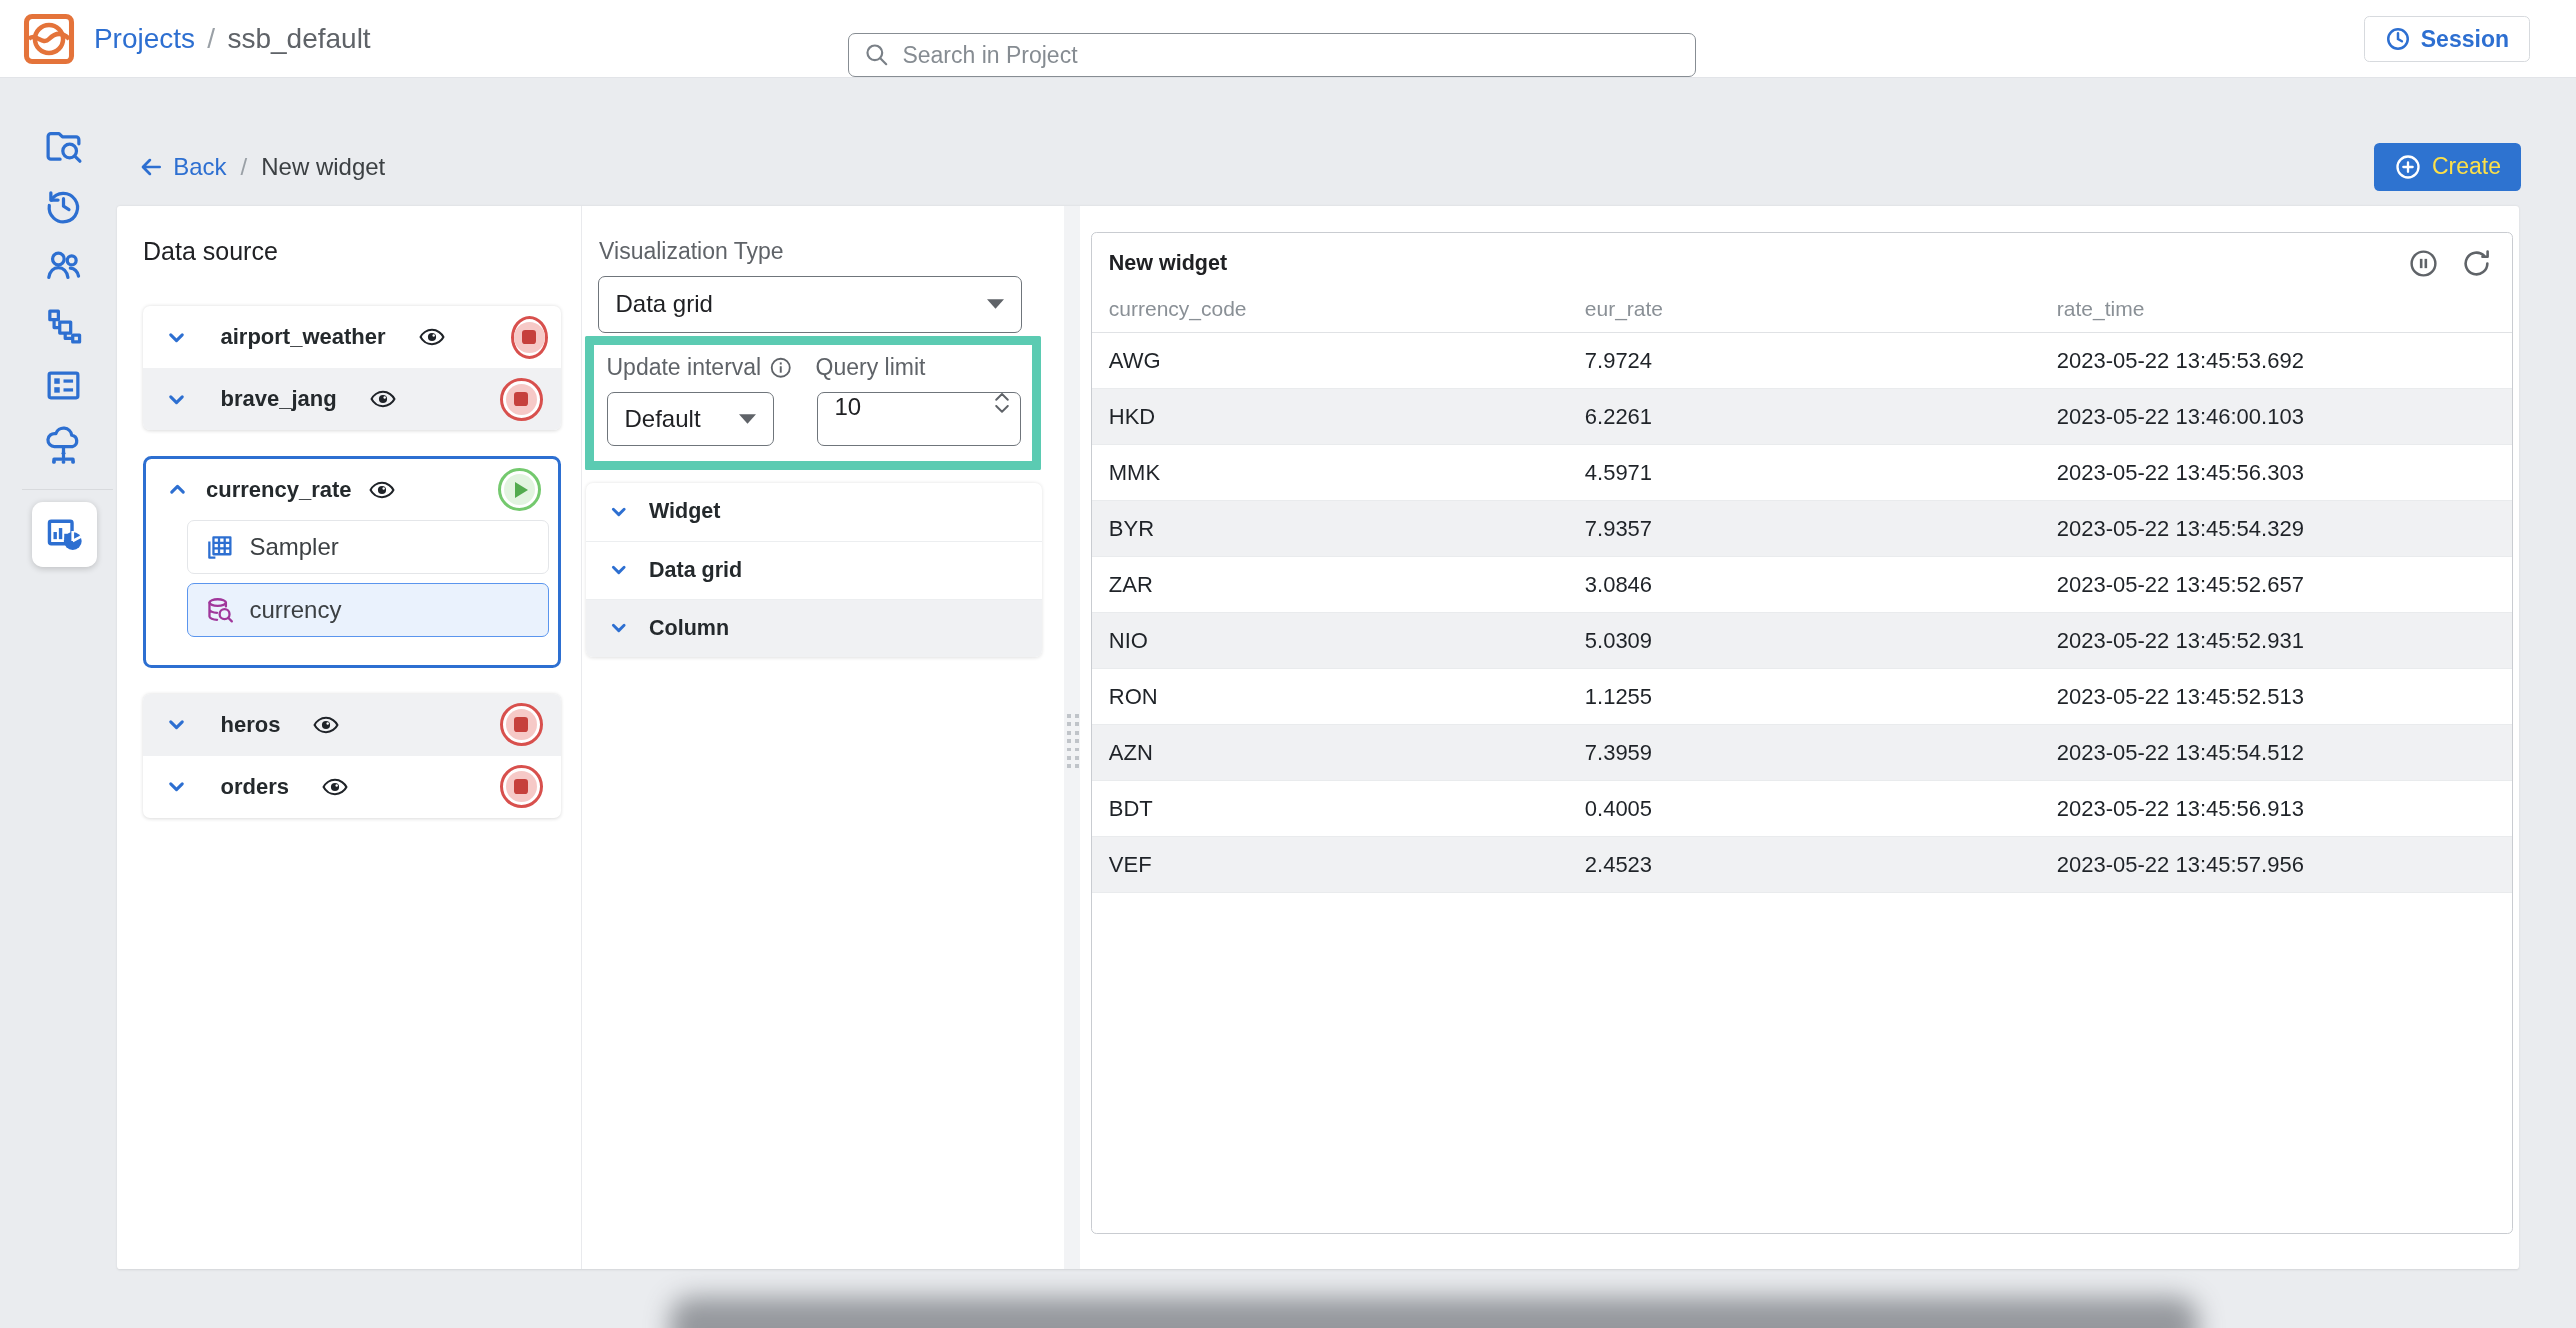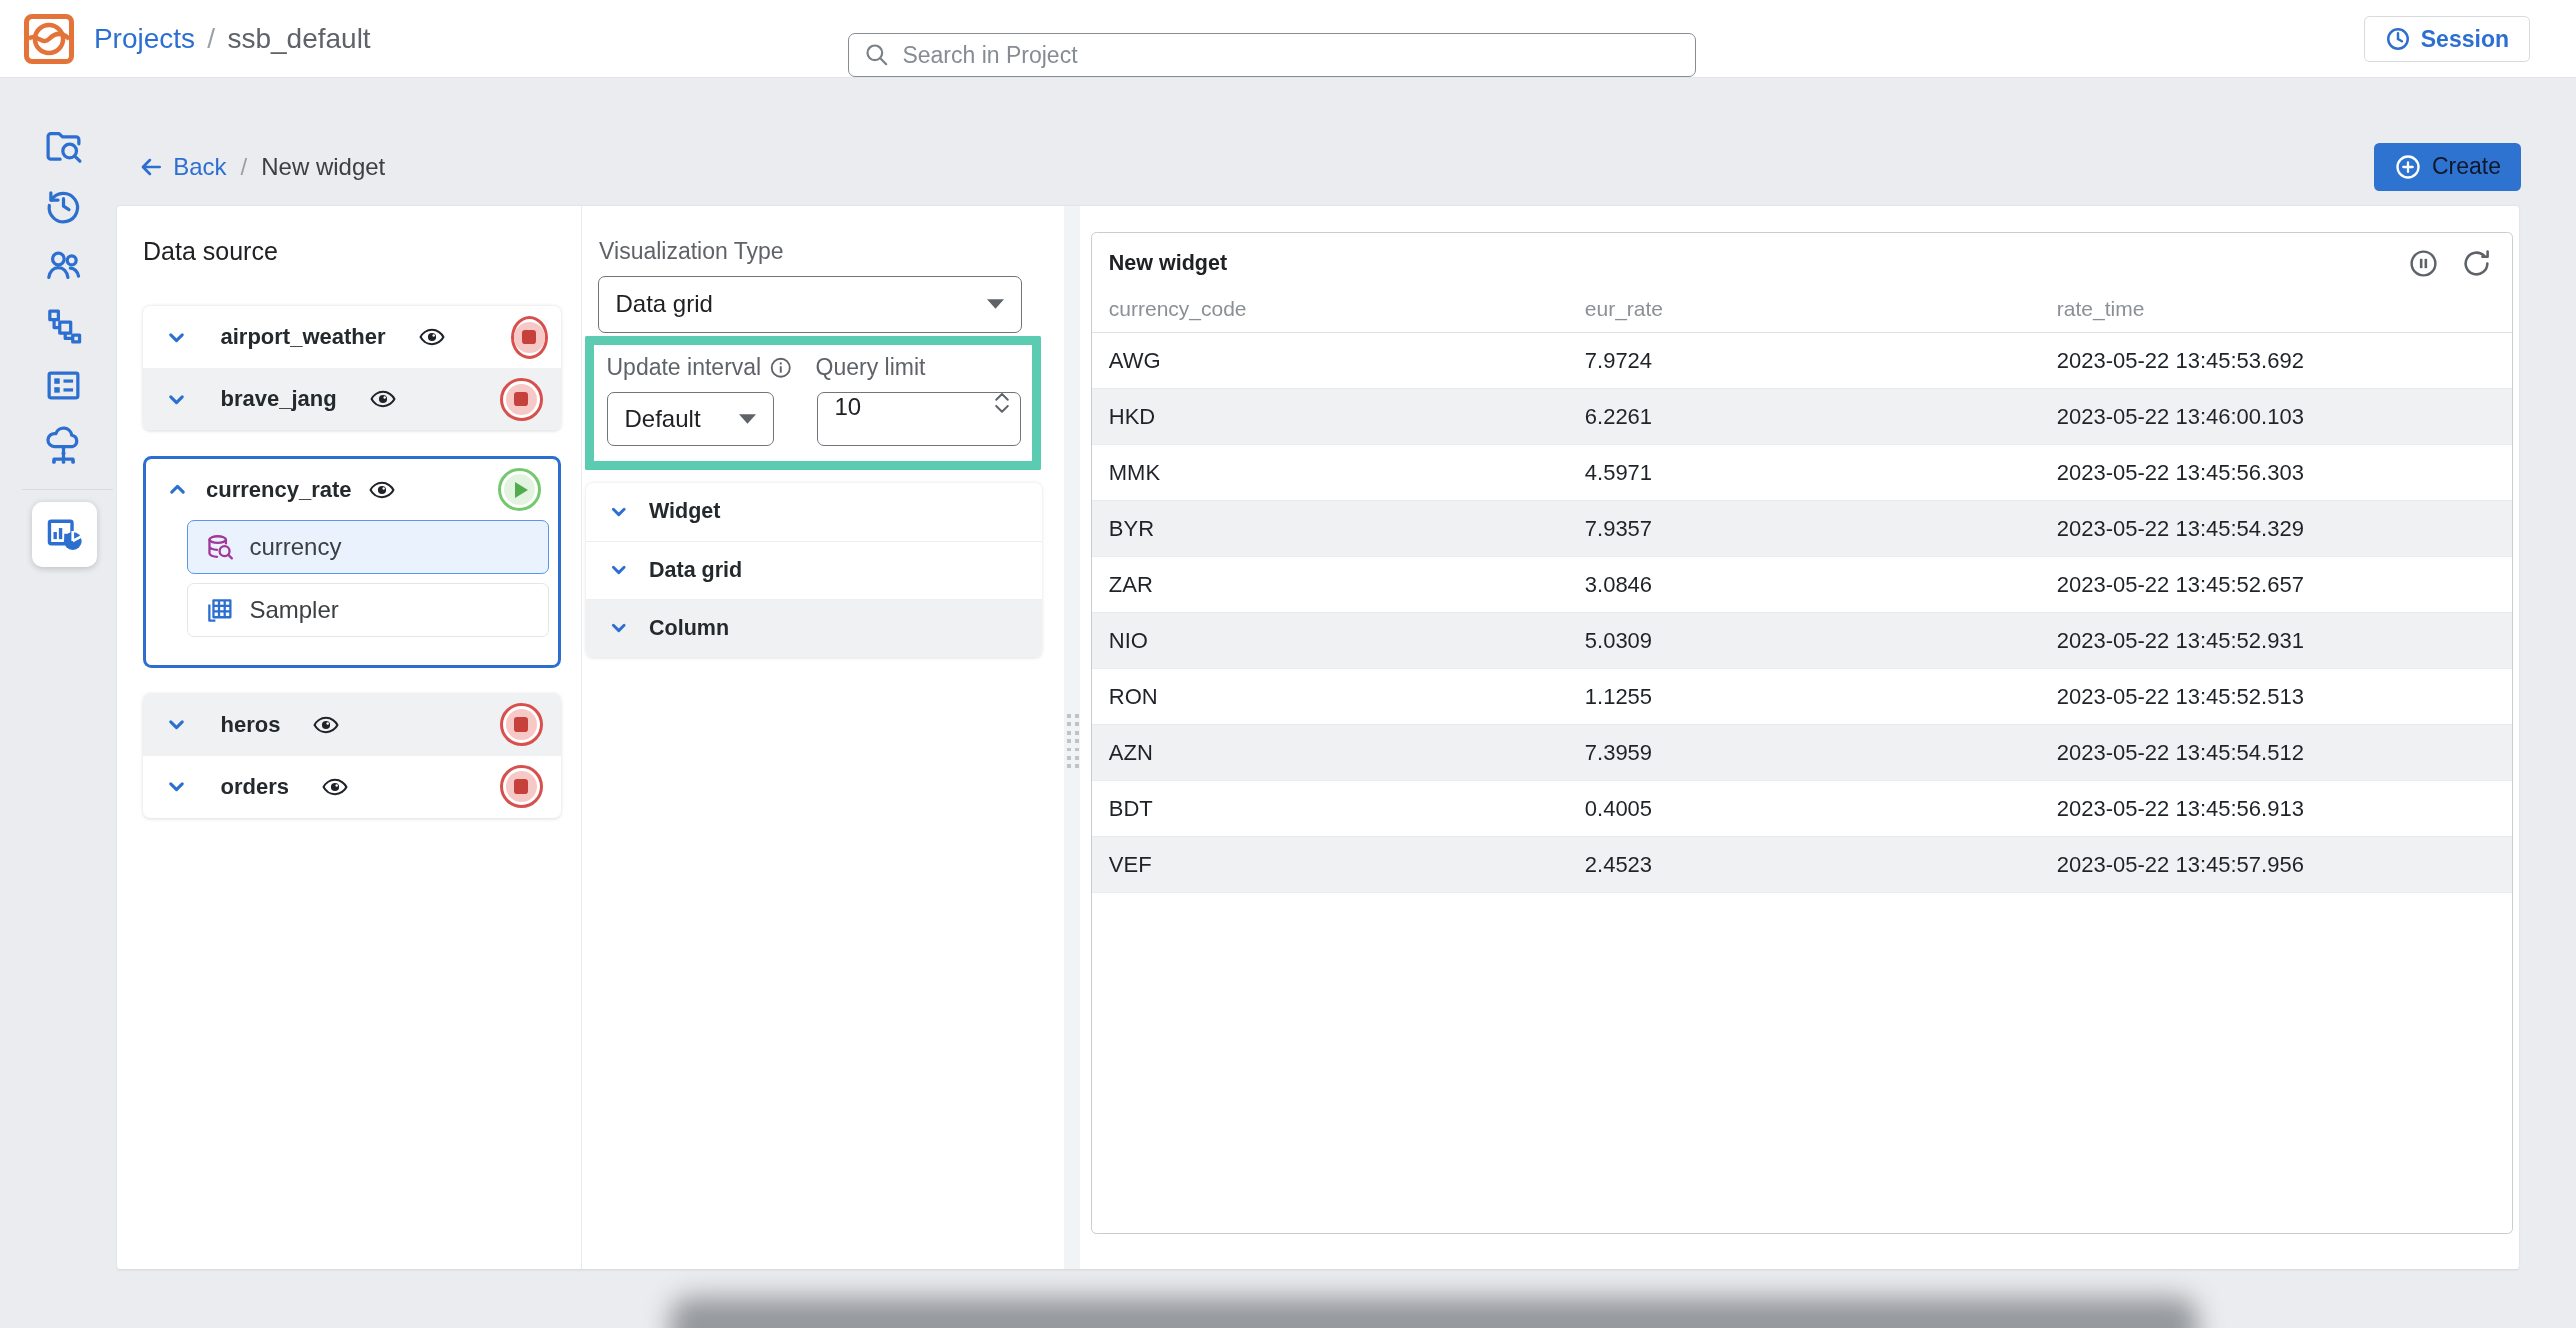--- a/index.html
+++ b/index.html
@@ -46,21 +46,21 @@
   
   .toolbar { position:absolute; top:141px; left:138px; right:55px; height:51px;
     display:flex; align-items:center; font-size:24px; }
   .back-link { display:flex; align-items:center; gap:9.2px; color:#2d6fd1; cursor:pointer; }
   .tb-sep { color:#9aa0a6; margin:0 14px; }
   .tb-title { color:#3c4043; }
   .create-btn {
     margin-left:auto; height:48px; padding:0 20px;
     background:#2e73d0; border:none; border-radius:5.4px;
     display:flex; align-items:center; gap:10px;
-    font-size:23px; color:#0f172a; cursor:pointer;
+    font-size:23px; color:#fde047; cursor:pointer;
     font-family:"Liberation Sans", sans-serif;
   }
 
   
   .rail { position:absolute; left:0; top:115px; width:126px; }
   .rail-item { width:126px; height:60px; display:flex; align-items:center; justify-content:center; cursor:pointer; }
   .rail-divider { width:91px; height:0; border-top:1.5px solid #d8dadd; margin:14px 0 12.3px 21.5px; }
   .rail-active {
     width:65px; height:65px; margin-left:32px; background:#fff; border-radius:10.8px;
     box-shadow:0 1.5px 6.1px rgba(0,0,0,.18);
@@ -346,40 +346,40 @@
               <circle cx="15.8" cy="8.3" r="1.3" fill="#fff"></circle>
             </svg>
         </span>
         <span class="spacer"></span>
         <button class="play-btn">
             <span class="play-inner">
               <span class="play-tri"></span>
             </span>
           </button>
       </div>
+      <div class="ds-child">
+        <span>
+          <svg width="29" height="29" viewBox="0 0 24 24" fill="none" stroke="#2d6fd1" stroke-width="1.9" stroke-linejoin="round">
+            <rect x="7" y="3.6" width="14" height="14"></rect>
+            <path d="M7 8.2h14M11.6 3.6v14M16.3 3.6v14M7 12.8h14"></path>
+            <path d="M3.6 7v13.4h5"></path>
+          </svg>
+        </span>
+        <span>Sampler</span>
+      </div>
       <div class="ds-child selected">
         <span>
           <svg width="29" height="29" viewBox="0 0 24 24" fill="none" stroke="#a0379b" stroke-width="1.9" stroke-linecap="round">
             <ellipse cx="10.5" cy="5.4" rx="6.8" ry="2.7"></ellipse>
             <path d="M3.7 5.4v5.8c0 1.4 2.9 2.6 6.3 2.7M3.7 11.2v5.8c0 1.4 2.9 2.6 6.3 2.7M17.3 5.4v3.2"></path>
             <circle cx="16.2" cy="15" r="4.1"></circle>
               <line x1="19.2" y1="18" x2="22.2" y2="21"></line>
           </svg>
         </span>
         <span>currency</span>
-      </div>
-      <div class="ds-child">
-        <span>
-          <svg width="29" height="29" viewBox="0 0 24 24" fill="none" stroke="#2d6fd1" stroke-width="1.9" stroke-linejoin="round">
-            <rect x="7" y="3.6" width="14" height="14"></rect>
-            <path d="M7 8.2h14M11.6 3.6v14M16.3 3.6v14M7 12.8h14"></path>
-            <path d="M3.6 7v13.4h5"></path>
-          </svg>
-        </span>
-        <span>Sampler</span>
       </div>
     </div>
 
     <div class="ds-card">
       <div class="ds-row alt">
         <span>
           <svg width="23" height="23" viewBox="0 0 24 24">
               <path d="M6 9.2l6 6 6-6" fill="none" stroke="#2d6fd1" stroke-width="3.2" stroke-linecap="round" stroke-linejoin="round"></path>
             </svg>
         </span>

